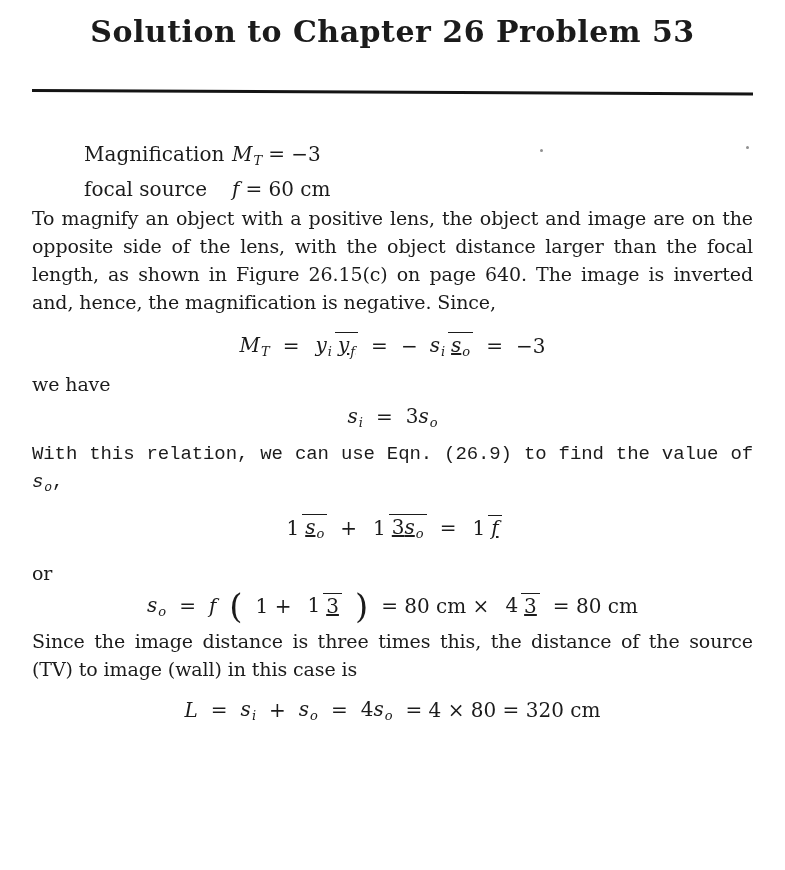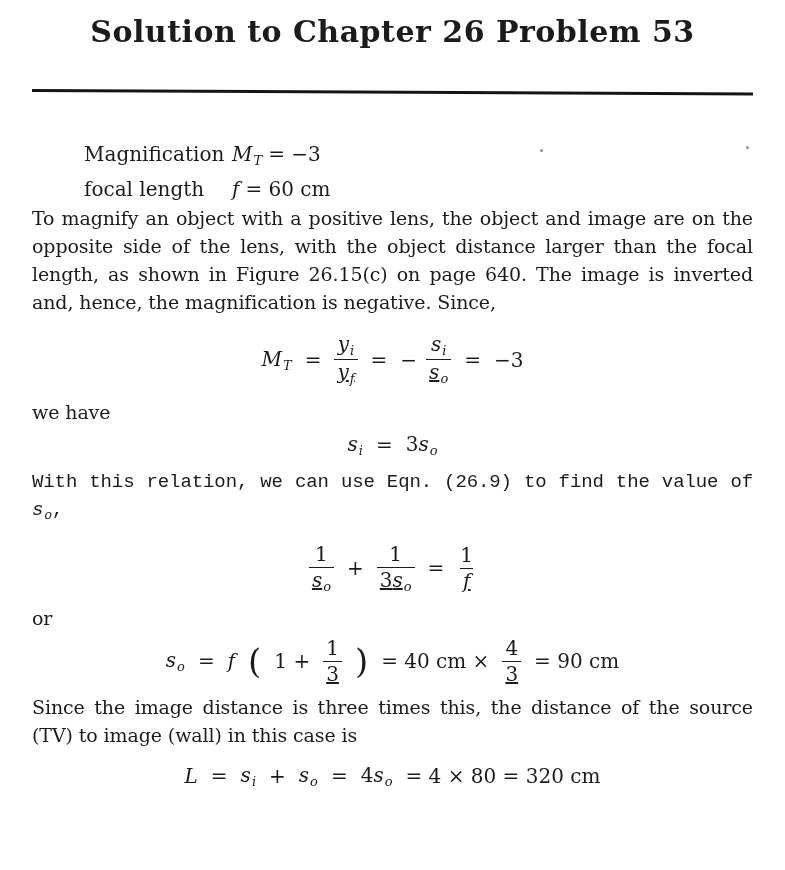--- a/index.html
+++ b/index.html
@@ -36,21 +36,21 @@
 
   .para {
     margin: 0;
     font-size: 19px;
     line-height: 28px;
     text-align: justify;
     letter-spacing: -0.1px;
   }
   .p-wehave { margin-top: 6px; }
   .p-with   { margin-top: 8px; font-family: Liberation Mono, monospace; }
-  .p-or     { margin-top: 9px; }
+  .p-or     { margin-top: 16px; }
   .p-since  { margin-top: 6px; }
   .p-closing{ margin-top: 16px; }
 
   .v { font-style: italic; }
   .sub {
     font-size: 13px;
     font-style: italic;
     vertical-align: -4px;
     margin-left: 1px;
   }
@@ -63,21 +63,20 @@
     font-size: 20px;
   }
   .eq-mt   { margin: 16px 0 10px; }
   .eq-si   { margin: 6px 0 10px; }
   .eq-lens { margin: 12px 0 8px; }
   .eq-so   { margin: 4px 0 6px; }
   .eq-L    { margin: 14px 0 18px; }
 
   .frac {
     display: inline-flex;
-    flex-direction: column;
     align-items: center;
     line-height: 1.25;
     text-align: center;
   }
   .frac .num, .frac .den { padding: 0 3px; }
   .frac .den { border-top: 1.5px solid #1b1b1b; text-decoration: underline; }
 
   .tight { margin-right: -4px; }
 
   .bigp {
@@ -102,21 +101,21 @@
   <h1 class="title">Solution to Chapter 26 Problem 53</h1>
 
   <div class="rule"></div>
 
   <div class="given">
     <div class="given-row">
       <span class="given-label">Magnification</span>
       <span class="given-value"><span class="v">M</span><span class="sub">T</span><span class="val">= −3</span></span>
     </div>
     <div class="given-row">
-      <span class="given-label">focal length</span>
+      <span class="given-label">focal source</span>
       <span class="given-value"><span class="v">f</span><span class="val">= 60 cm</span></span>
     </div>
   </div>
 
   <p class="para p-intro">To magnify an object with a positive lens, the object and image are on the opposite side of the lens, with the object distance larger than the focal length, as shown in Figure 26.15(c) on page 640. The image is inverted and, hence, the magnification is negative. Since,</p>
 
   <div class="eq eq-mt">
     <span class="tok"><span class="v">M</span><span class="sub">T</span></span>
     <span class="op">=</span>
     <span class="frac">
@@ -166,26 +165,26 @@
     <span class="tok"><span class="v">s</span><span class="sub">o</span></span>
     <span class="op">=</span>
     <span class="v">f</span>
     <span class="bigp">(</span>
     <span>1 +</span>
     <span class="frac">
       <span class="num">1</span>
       <span class="den">3</span>
     </span>
     <span class="bigp">)</span>
-    <span class="op">= 40 cm ×</span>
+    <span class="op">= 80 cm ×</span>
     <span class="frac">
       <span class="num">4</span>
       <span class="den">3</span>
     </span>
-    <span class="op">= 90 cm</span>
+    <span class="op">= 80 cm</span>
   </div>
 
   <p class="para p-since">Since the image distance is three times this, the distance of the source (TV) to image (wall) in this case is</p>
 
   <div class="eq eq-L">
     <span class="v">L</span>
     <span class="op">=</span>
     <span class="tok"><span class="v">s</span><span class="sub">i</span></span>
     <span class="op">+</span>
     <span class="tok"><span class="v">s</span><span class="sub">o</span></span>

